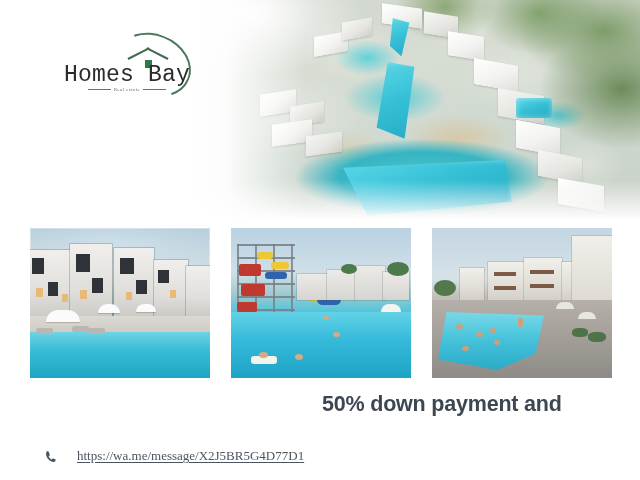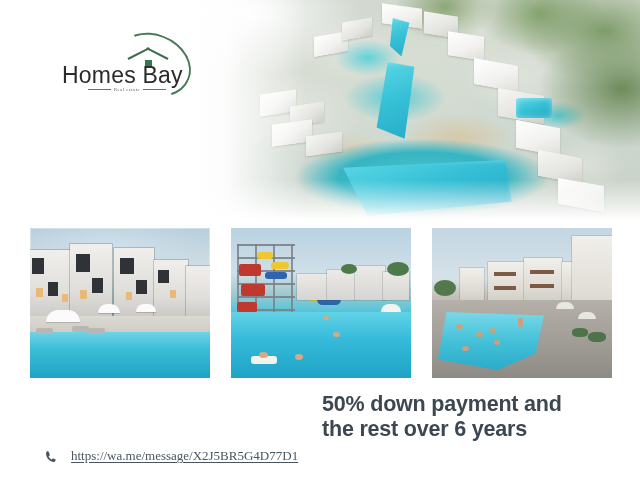--- a/index.html
+++ b/index.html
@@ -133,21 +133,22 @@
     top: 26px;
     width: 7px;
     height: 8px;
     background: #2f7a4b;
   }
   .logo-word {
     position: absolute;
     left: 0;
     top: 28px;
     width: 130px;
-    font-family: Liberation Sans, sans-serif;
+    text-align: center;
+    font-family: Liberation Mono, monospace;
     font-size: 23px;
     color: #2b2b2b;
     letter-spacing: .2px;
     white-space: nowrap;
   }
   .logo-tag-wrap {
     position: absolute;
     left: 26px;
     top: 53px;
     width: 78px;
@@ -306,21 +307,21 @@
   }
   .promo .p2 { display: block; }
 
   
   .linkrow {
     position: absolute;
     left: 44px;
     top: 448px;
     display: flex;
     align-items: flex-end;
-    gap: 13px;
+    gap: 19px;
   }
   .phone-icon { width: 14px; height: 15px; display: block; }
   .link-text {
     font-family: "Liberation Serif", serif;
     font-size: 13px;
     color: #4a5560;
     text-decoration: underline;
     text-underline-offset: 1.5px;
     white-space: nowrap;
   }
@@ -449,21 +450,20 @@
       <div class="t3-bush" style="left:156px;top:104px;width:18px;height:10px;"></div>
       <div class="t3-palm" style="left:2px;top:52px;width:22px;height:16px;"></div>
       <div class="t3-umb" style="position:absolute;left:124px;top:74px;width:18px;height:7px;background:#e8e6e1;border-radius:9px 9px 0 0;"></div>
       <div class="t3-umb2" style="position:absolute;left:146px;top:84px;width:18px;height:7px;background:#e8e6e1;border-radius:9px 9px 0 0;"></div>
     </div>
 
   </div>
 
   <div class="promo">
     <span>50% down payment and</span>
-    <span class="p2">the rest over 6 years</span>
   </div>
 
   <div class="linkrow">
     <svg class="phone-icon" viewBox="0 0 24 24">
       <path d="M6.6 2.6c-.9 0-1.7.5-2.2 1.3C3.6 5.3 3.2 7 3.6 8.9c.7 3.5 2.6 6.8 5.3 9.2 2 1.8 4.4 3 6.9 3.3 1.3.2 2.6-.3 3.4-1.3.5-.6.8-1.3.8-2 0-.5-.3-1-.8-1.2l-3.1-1.5c-.6-.3-1.3-.1-1.7.4l-.9 1.1c-.2.3-.6.4-.9.2-1.9-1-3.5-2.6-4.5-4.5-.2-.3-.1-.7.2-.9l1.1-.9c.5-.4.7-1.1.4-1.7L8.3 4.1c-.2-.5-.7-.8-1.2-.8h-.5z" fill="#4a5560"></path>
     </svg>
     <span class="link-text">https://wa.me/message/X2J5BR5G4D77D1</span>
   </div>
 
 </div>

